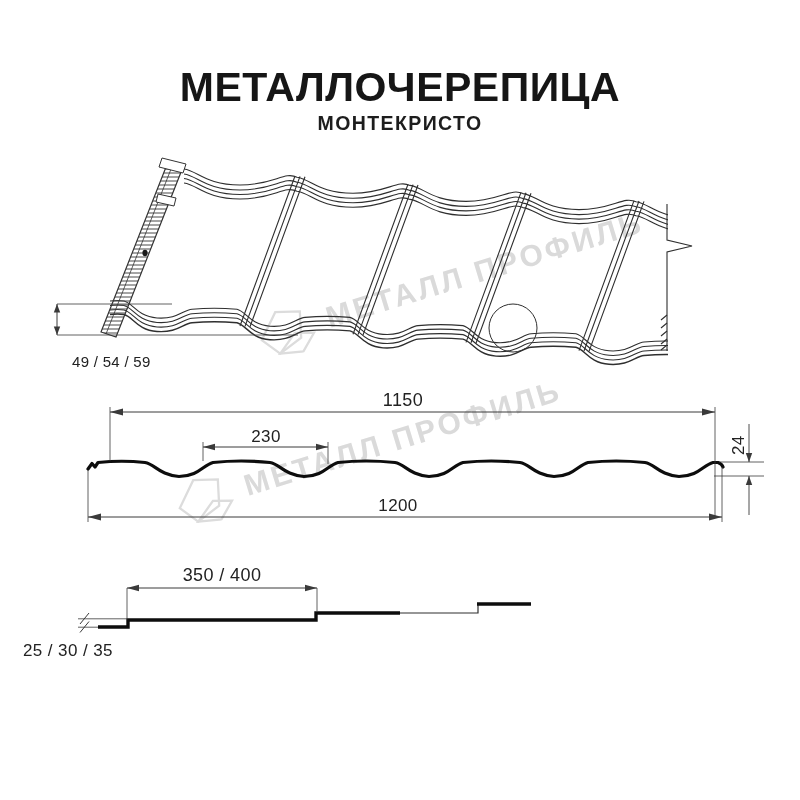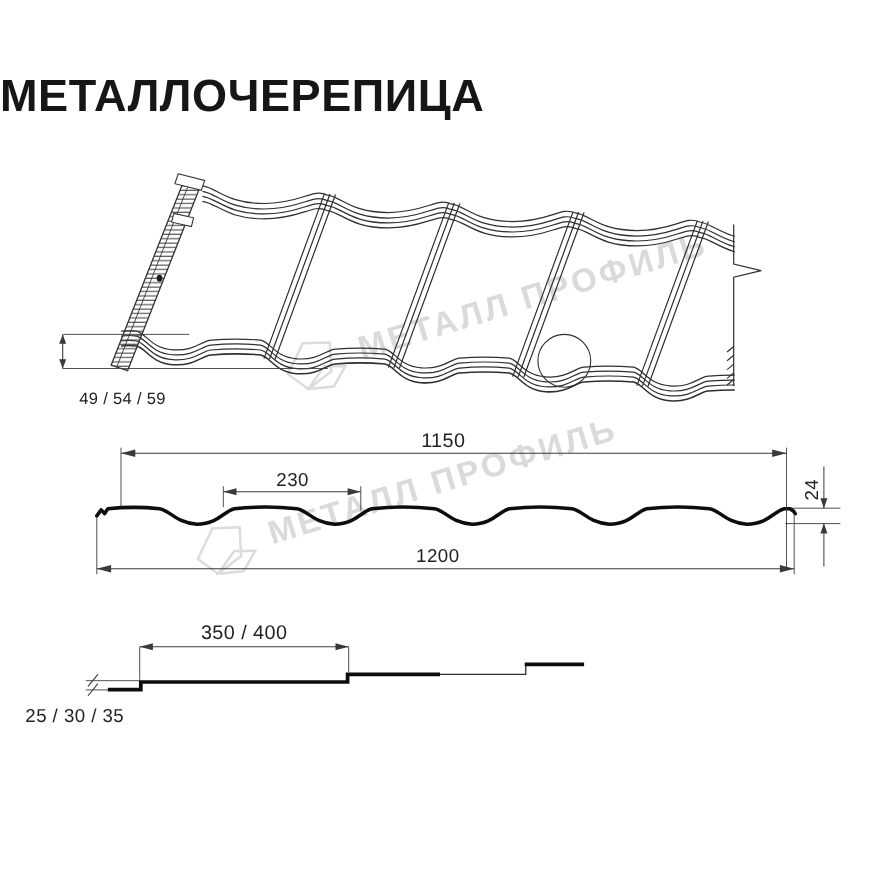--- a/index.html
+++ b/index.html
@@ -1,37 +1,38 @@
 <!DOCTYPE html>
 <html><head>
 <meta charset="utf-8">
 <style>
   html,body{margin:0;padding:0;background:#ffffff;}
   .page{position:relative;width:800px;height:800px;background:#ffffff;overflow:hidden;
         font-family:"Liberation Sans",sans-serif;color:#1b1b1b;}
-  .title{position:absolute;top:64px;left:0;width:800px;
+  .title{position:absolute;top:64px;left:0;width:800px;text-align:center;
          font-size:41px;font-weight:800;letter-spacing:.5px;color:#161616;white-space:nowrap;}
   .subtitle{position:absolute;top:112px;left:0;width:800px;text-align:center;
             font-size:19.5px;font-weight:700;letter-spacing:1.4px;color:#1d1d1d;white-space:nowrap;}
   .wm{position:absolute;display:flex;align-items:center;gap:10px;
       transform:rotate(-17deg);transform-origin:left center;color:#d9d9d9;z-index:0;}
   .wm-text{font-size:30px;font-weight:700;letter-spacing:3px;white-space:nowrap;color:#dadada;}
   .wm-logo{flex:0 0 auto;}
   svg.draw{position:absolute;z-index:1;overflow:visible;}
   svg text{font-family:"Liberation Sans",sans-serif;fill:#222;}
   .dimtxt{font-size:17px;letter-spacing:.4px;}
   .dimtxt-s{font-size:15px;letter-spacing:.3px;}
   .dimtxt-l{font-size:18px;letter-spacing:.4px;}
 </style>
 </head>
 <body>
 
 <div class="page">
 
   <div class="title">МЕТАЛЛОЧЕРЕПИЦА</div>
+  <div class="subtitle">МОНТЕКРИСТО</div>
 
   <div class="wm" style="left:256px;top:314px;">
     <svg class="wm-logo" width="64" height="52" viewBox="0 0 70 56">
       <path d="M6,30 L29,5 L55,12 L48,40 L21,50 Z" fill="none" stroke="#dcdcdc" stroke-width="2.5"></path>
       <path d="M21,50 L43,33 L63,39 L46,55 Z" fill="none" stroke="#dcdcdc" stroke-width="2.5"></path>
     </svg>
     <span class="wm-text">МЕТАЛЛ ПРОФИЛЬ</span>
   </div>
 
   <div class="wm" style="left:174px;top:482px;">

